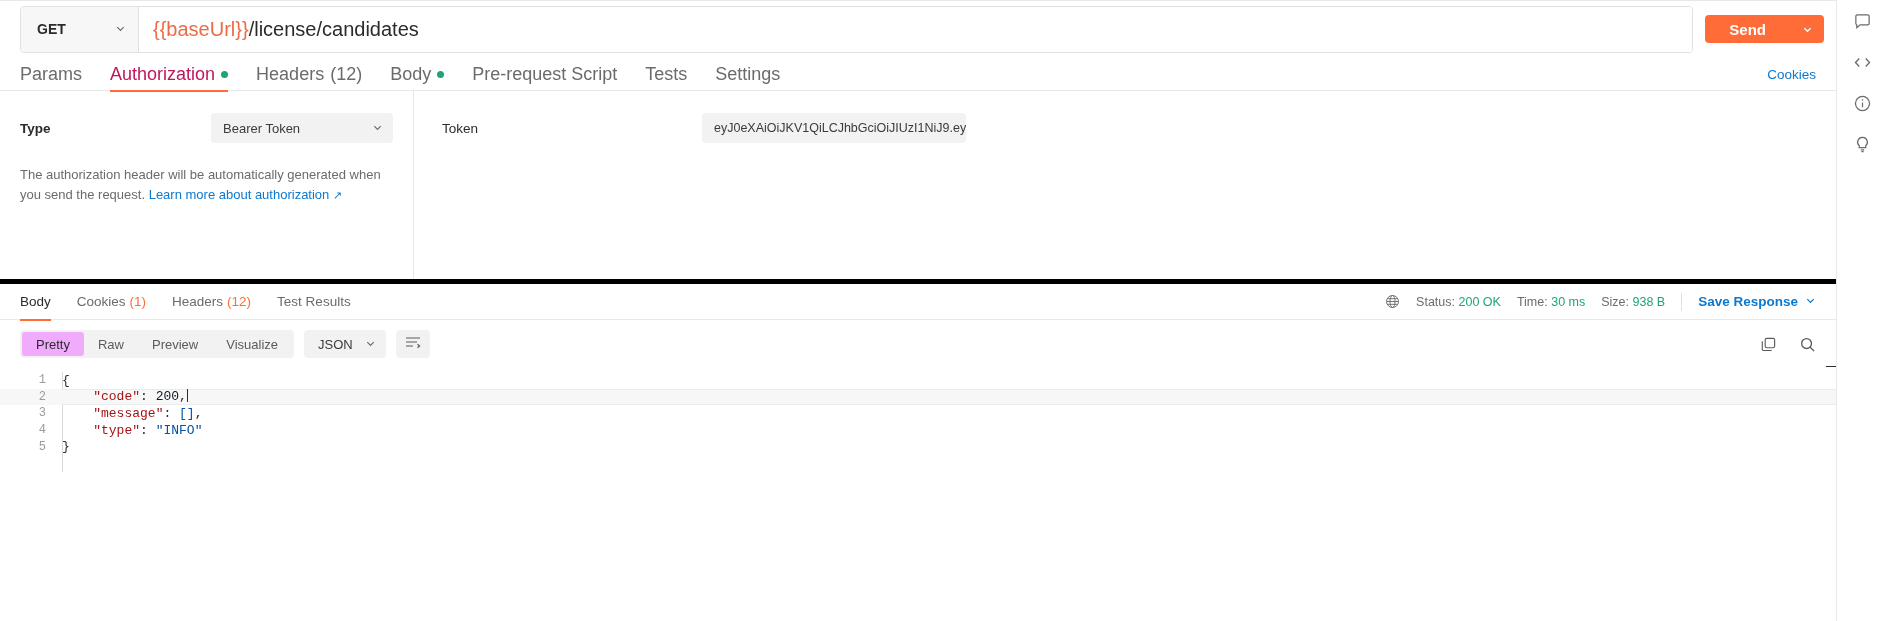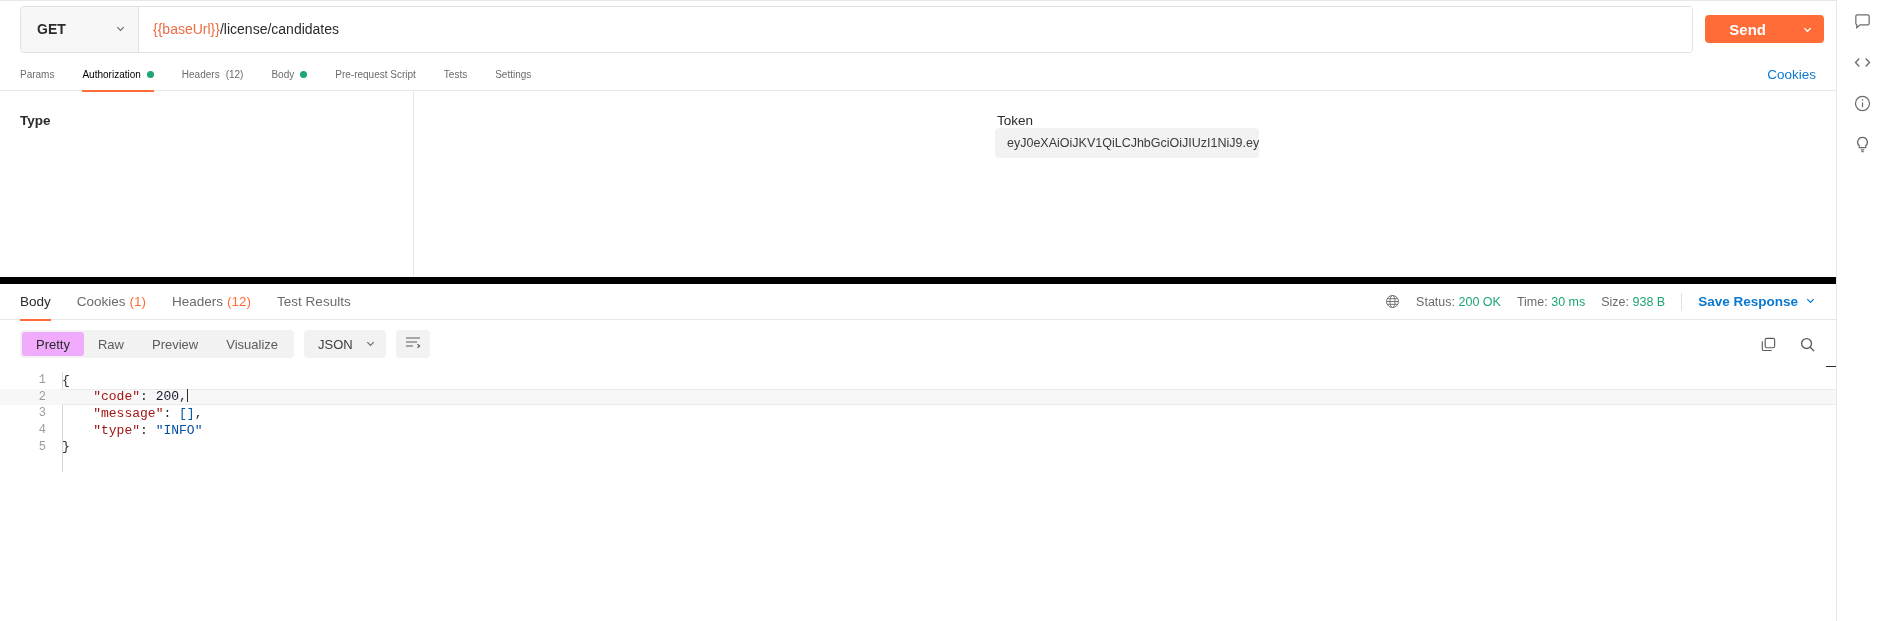--- a/index.html
+++ b/index.html
@@ -29,21 +29,21 @@
   .method-select {
     display: flex; align-items: center; justify-content: space-between;
     width: 118px; padding: 0 12px 0 16px;
     background: #f7f7f7; border-right: 1px solid #e1e1e1;
     font-weight: bold; font-size: 14px; color: #2b2b2b;
     cursor: pointer;
   }
   .chev { color: #6b6b6b; font-size: 11px; line-height: 1; }
   .url-input {
     flex: 1; display: flex; align-items: center;
-    padding: 0 14px; font-size: 14px; background: #fff;
+    padding: 0 14px; font-size: 20px; background: #fff;
     white-space: nowrap; overflow: hidden;
   }
   .var-token { color: #ed6b44; }
   .url-rest { color: #2b2b2b; }
   .send-wrap { display: flex; margin-left: 12px; height: 28px; }
   .send-btn {
     background: #ff6c37; color: #fff; border: none;
     font-size: 15px; font-weight: bold;
     padding: 0 24px; border-radius: 4px 0 0 4px;
     cursor: pointer; display: flex; align-items: center;
@@ -57,42 +57,42 @@
   }
 
   
   .req-tabs {
     display: flex; align-items: center;
     border-bottom: 1px solid #e8e8e8;
     padding: 0 20px; height: 33px; position: relative;
   }
   .req-tab {
     display: flex; align-items: center; gap: 6px;
-    font-size: 10px; color: #6b6b6b;
+    font-size: 18px; color: #6b6b6b;
     margin-right: 28px; height: 33px;
     cursor: pointer; position: relative;
   }
-  .req-tab.active { color: #000000; }
+  .req-tab.active { color: #be185d; }
   .req-tab.active::after {
     content: ""; position: absolute; left: 0; right: 0; bottom: -1px;
     height: 2px; background: #ff6c37;
   }
   .dot-green {
     width: 7px; height: 7px; border-radius: 50%;
     background: #1ea672; display: inline-block;
   }
   .tab-count { color: #6b6b6b; }
   .cookies-link {
     margin-left: auto; color: #0b79d0; font-size: 13.5px; cursor: pointer;
   }
 
   
   .auth-pane {
     display: flex; height: 193px;
-    border-bottom: 7px solid #000000;
+    border-bottom: 5px solid #000000;
   }
   .auth-left {
     width: 414px; border-right: 1px solid #e8e8e8;
     padding: 22px 20px 0 20px; position: relative;
   }
   .type-row { display: flex; align-items: center; }
   .type-label { font-size: 13.5px; font-weight: bold; color: #2b2b2b; }
   .type-dd {
     margin-left: auto; width: 182px; height: 30px;
     background: #f2f2f2; border-radius: 4px;
@@ -101,21 +101,21 @@
     cursor: pointer;
   }
   .auth-help {
     margin-top: 22px; font-size: 13px; color: #6b6b6b;
     line-height: 1.55; max-width: 374px;
   }
   .auth-help a { color: #0b79d0; text-decoration: none; cursor: pointer; }
   .arrow-ne { font-size: 11px; }
 
   .auth-right { flex: 1; padding: 22px 0 0 0; position: relative; }
-  .token-row { display: flex; align-items: center; padding: 0 24px 0 28px; flex-direction: column; }
+  .token-row { display: flex; align-items: center; padding: 0 24px 0 28px; }
   .token-label { font-size: 13.5px; color: #2b2b2b; width: 260px; }
   .token-field {
     width: 264px; height: 30px; background: #f2f2f2;
     border-radius: 4px; display: flex; align-items: center;
     padding: 0 12px; font-size: 12.5px; color: #3b3b3b;
     overflow: hidden; white-space: nowrap; cursor: text;
   }
 
   
   .resp-tabs {
@@ -280,20 +280,32 @@
       <div class="req-tab">
         <span>Settings</span>
       </div>
       <div class="cookies-link">Cookies</div>
     </div>
 
     <div class="auth-pane">
       <div class="auth-left">
         <div class="type-row">
           <span class="type-label">Type</span>
+          <div class="type-dd">
+            <span>Bearer Token</span>
+            <span class="chev">
+              <svg width="11" height="11" viewBox="0 0 12 12" fill="none" stroke="#6b6b6b" stroke-width="1.3">
+                <path d="M2.5 4.5 L6 8 L9.5 4.5"></path>
+              </svg>
+            </span>
+          </div>
+        </div>
+        <div class="auth-help">
+          <span>The authorization header will be automatically generated when you send the request.</span>
+          <a><span>Learn more about authorization</span> <span class="arrow-ne">↗</span></a>
         </div>
       </div>
       <div class="auth-right">
         <div class="token-row">
           <span class="token-label">Token</span>
           <div class="token-field">
             <span>eyJ0eXAiOiJKV1QiLCJhbGciOiJIUzI1NiJ9.ey…</span>
           </div>
         </div>
       </div>

